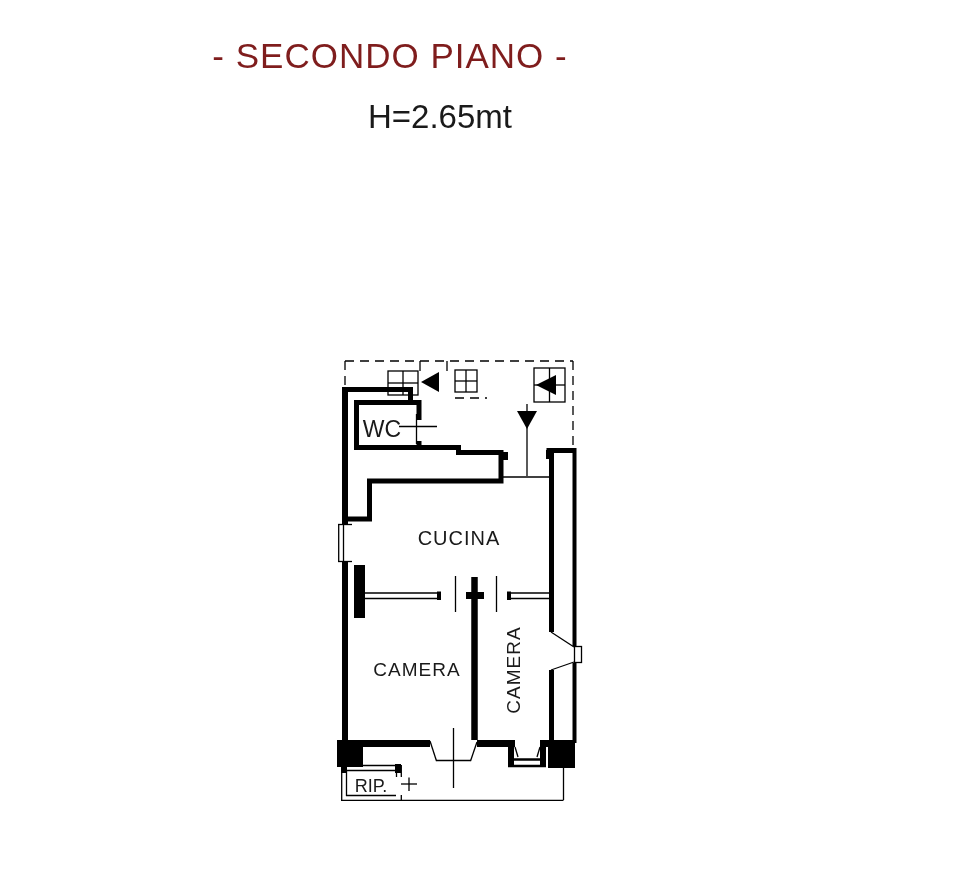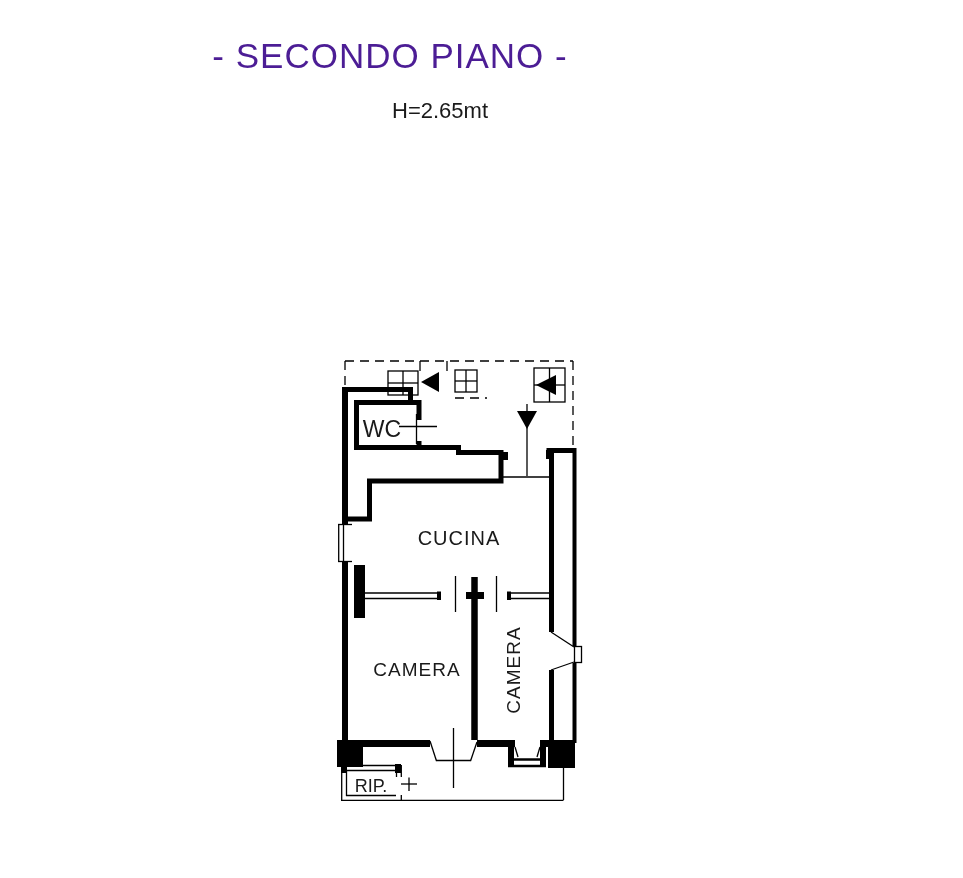--- a/index.html
+++ b/index.html
@@ -9,27 +9,27 @@
     font-family:"Liberation Sans", sans-serif;
     position:relative;
     overflow:hidden;
     color:#000;
   }
   .title{
     position:absolute;top:36px;left:0;width:780px;
     text-align:center;
     font-size:35px;
     letter-spacing:1px;
-    color:#4c1d95;
+    color:#7f1d1d;
     white-space:nowrap;
   }
   .subtitle{
     position:absolute;top:98px;left:0;width:880px;
     text-align:center;
-    font-size:22px;
+    font-size:33px;
     color:#1a1a1a;
     white-space:nowrap;
   }
   svg text{
     font-family:"Liberation Sans", sans-serif;
     fill:#1a1a1a;
   }
   .wall{stroke:#000;fill:none;stroke-linecap:butt;stroke-linejoin:miter;}
   .thin{stroke:#000;stroke-width:1.3;fill:none;}
   .dashed{stroke:#000;stroke-width:1.3;fill:none;stroke-dasharray:9 6;}

